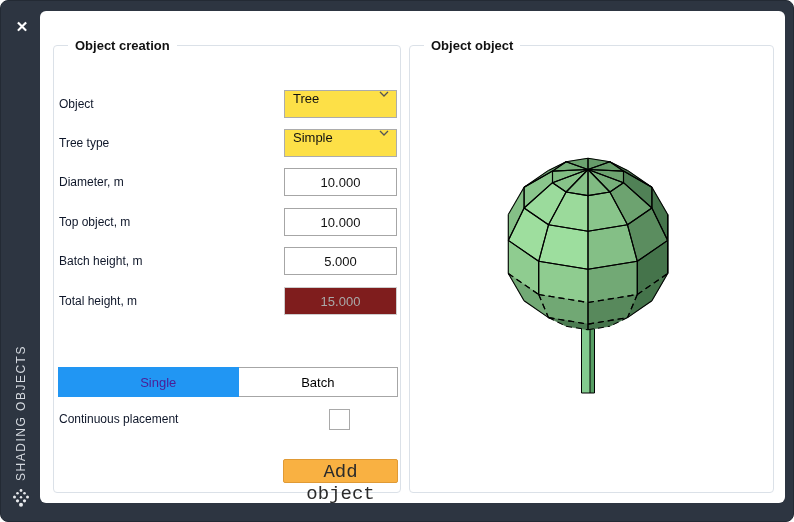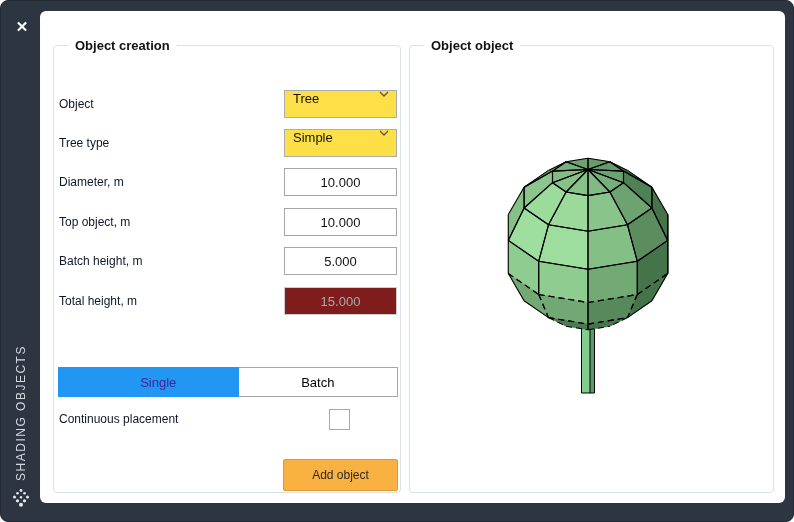--- a/index.html
+++ b/index.html
@@ -22,21 +22,21 @@
   .chev{width:10px;height:6px;margin-right:7px;}
   .chev polyline{fill:none;stroke:#555;stroke-width:1.3;}
   .num{position:absolute;left:226px;top:0;width:113px;height:28px;box-sizing:border-box;border:1px solid #a6a6a6;background:#ffffff;font-family:"Liberation Sans",sans-serif;font-size:13px;color:#111;text-align:center;padding:12px;outline:none;}
   .num.disabled{border-color:#cdcdcd;color:#a9a9a9;background:#7f1d1d;}
   .seg-group{position:absolute;left:4px;top:314px;width:340px;height:30px;display:flex;}
   .seg{flex:1;border:1px solid #a6a6a6;background:#ffffff;font-family:"Liberation Sans",sans-serif;font-size:13px;color:#000000;padding:0;cursor:pointer;}
   .seg + .seg{margin-left:-1px;}
   .seg.active{background:#2196f3;border-color:#2196f3;color:#4c1d95;font-weight:400;position:relative;z-index:1;padding-left:20px;}
   .chk-row{position:absolute;left:4px;top:352px;width:340px;height:28px;}
   .checkbox{position:absolute;left:271px;top:4px;width:21px;height:21px;box-sizing:border-box;border:1px solid #a9a9a9;background:#ffffff;cursor:pointer;}
-  .add-btn{position:absolute;left:229px;top:406px;width:115px;height:32px;background:#f9b142;border:1px solid #e09a35;border-radius:2px;font-family:Liberation Sans, sans-serif;font-size:12px;color:#2b2b2b;cursor:pointer;}
+  .add-btn{position:absolute;left:229px;top:406px;width:115px;height:24px;background:#f9b142;border:1px solid #e09a35;border-radius:2px;font-family:Liberation Mono, monospace;font-size:19px;color:#2b2b2b;cursor:pointer;}
   #tree-svg{position:absolute;left:0;top:10px;}
 </style>
 </head>
 <body>
 
 <div id="window">
 
   <div class="close-btn">
     <span>✕</span>
   </div>

